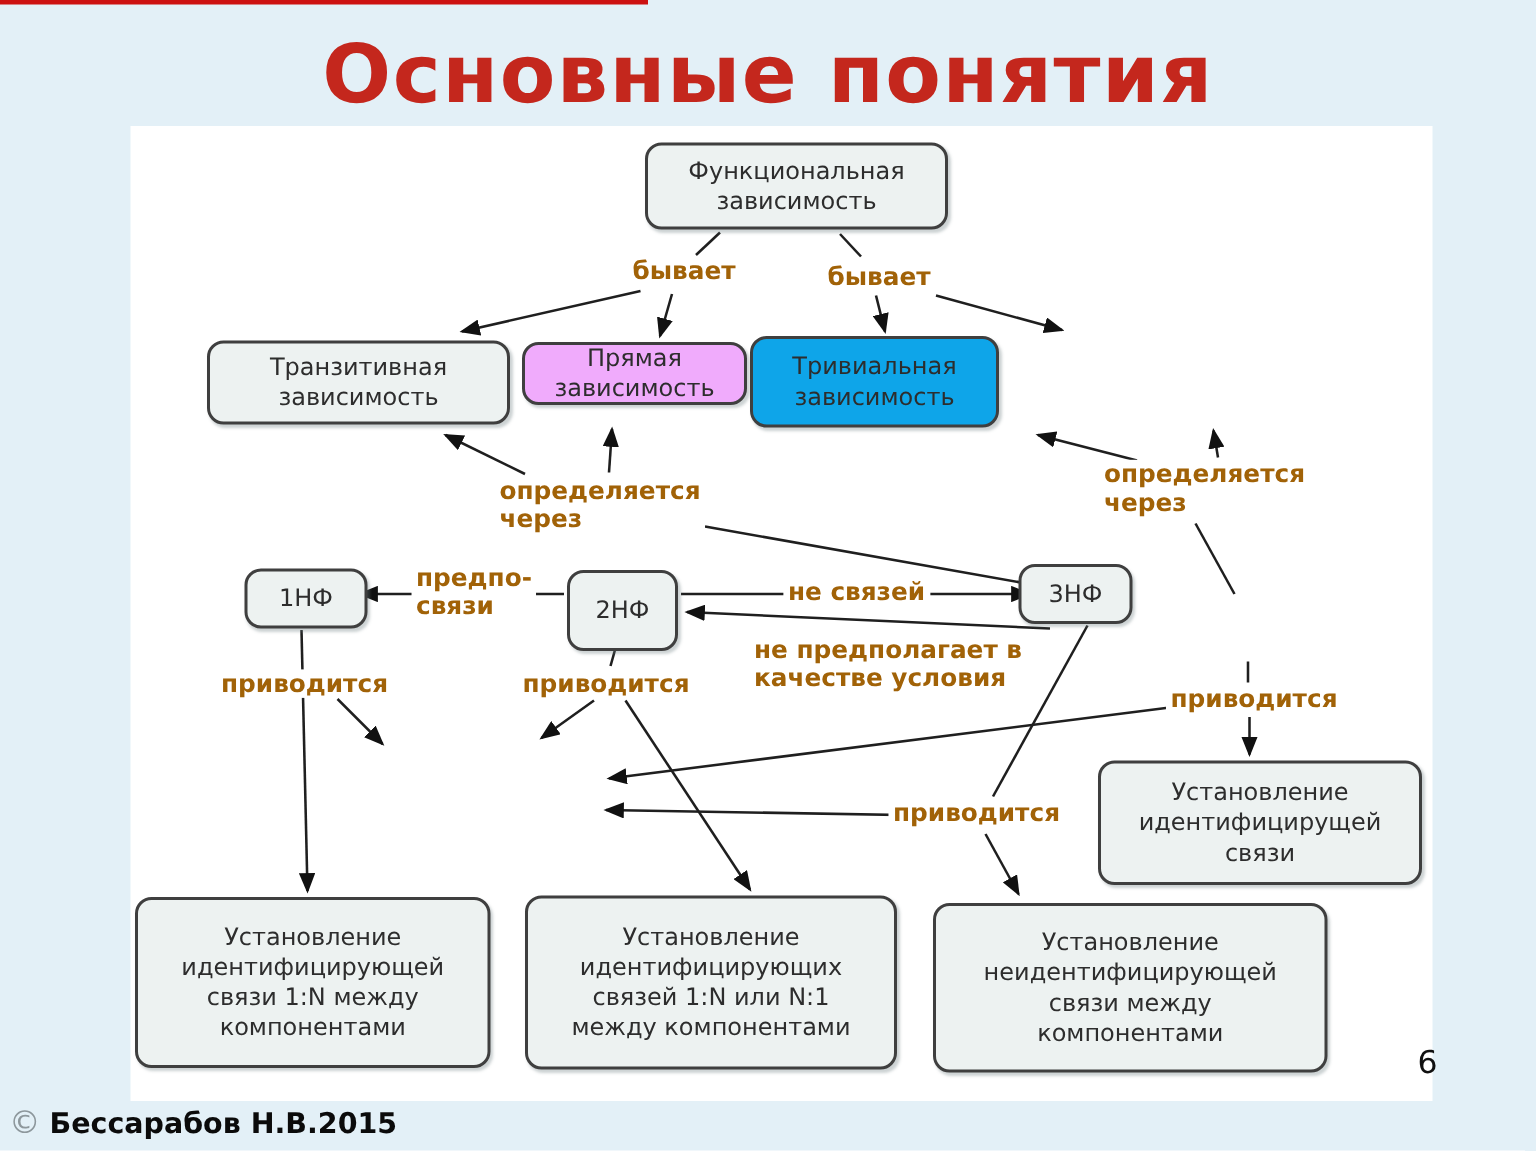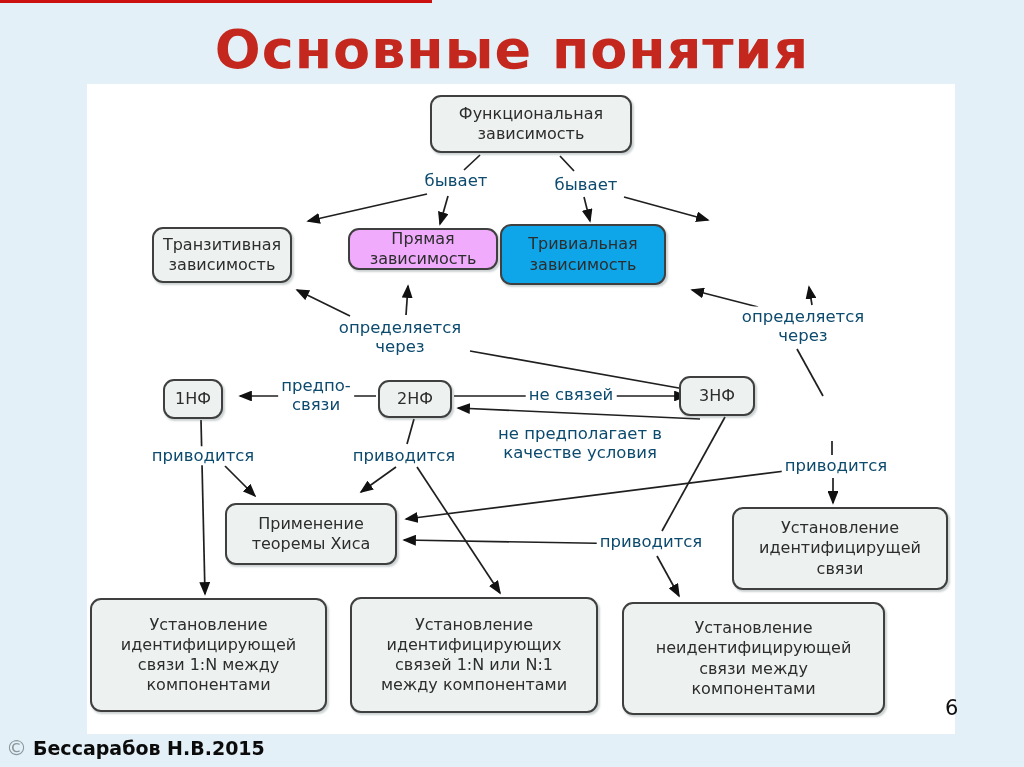--- a/index.html
+++ b/index.html
@@ -10,21 +10,21 @@
          font-size:54px;font-weight:bold;letter-spacing:1px;}
   .panel{position:absolute;left:87px;top:84px;width:868px;height:650px;background:#ffffff;}
   #diagram-layer{position:absolute;left:0;top:0;width:1024px;height:767px;}
   #edge-svg{position:absolute;left:0;top:0;width:1024px;height:767px;}
   #edge-svg line{stroke:#1f1f1f;stroke-width:1.7;}
   .node{position:absolute;box-sizing:border-box;display:flex;align-items:center;justify-content:center;
         background:#edf2f1;border:2px solid #be185d;border-radius:11px;
         text-align:center;white-space:pre-line;color:#2d2d2d;font-size:16px;line-height:1.26;
         box-shadow:1.5px 2px 2px rgba(110,125,130,0.35);padding:2px 4px;}
   .edge-label{position:absolute;transform:translate(-50%,-50%);background:#ffffff;
-        padding:0 3px;white-space:pre;text-align:center;color:#0c4a6e;font-size:16.5px;line-height:1.18;}
+        padding:0 3px;white-space:pre;text-align:left;color:#a16207;font-size:16.5px;line-height:1.18;font-weight:bold;}
   .footer{position:absolute;left:6px;top:736px;font-size:19px;font-weight:bold;color:#0b0b0b;}
   .footer .copy{color:#8d979c;font-weight:normal;font-size:21px;margin-right:6px;}
   .page-number{position:absolute;left:945px;top:696px;font-size:21px;color:#101010;}
 </style>
 </head>
 <body>
 
 <div class="slide" style="background: rgb(227, 240, 247);">
   <div class="top-bar" style="background: rgb(204, 17, 17);"></div>
   <h1 class="title" style="color: rgb(196, 39, 29);">Основные понятия</h1>
@@ -59,31 +59,29 @@
         <line x1="417" y1="467" x2="500" y2="593" stroke="#1f1f1f" marker-end="url(#ah)"></line>
         <line x1="832" y1="441" x2="832" y2="455" stroke="#1f1f1f"></line>
         <line x1="833" y1="478" x2="833" y2="503" stroke="#1f1f1f" marker-end="url(#ah)"></line>
         <line x1="793" y1="470" x2="406" y2="519" stroke="#1f1f1f" marker-end="url(#ah)"></line>
         <line x1="725" y1="417" x2="662" y2="531" stroke="#1f1f1f"></line>
         <line x1="640" y1="544" x2="404" y2="540" stroke="#1f1f1f" marker-end="url(#ah)"></line>
         <line x1="657" y1="556" x2="679" y2="596" stroke="#1f1f1f" marker-end="url(#ah)"></line>
       </svg>
   <div class="node" style="left: 430px; top: 95px; width: 202px; height: 58px; background: rgb(237, 242, 241); border-color: rgb(63, 63, 63);">Функциональная
 зависимость</div>
-      <div class="node" style="left: 152px; top: 227px; width: 140px; height: 56px; background: rgb(237, 242, 241); border-color: rgb(63, 63, 63);">Транзитивная
+      <div class="node" style="left: 138px; top: 227px; width: 202px; height: 56px; background: rgb(237, 242, 241); border-color: rgb(63, 63, 63);">Транзитивная
 зависимость</div>
       <div class="node" style="left: 348px; top: 228px; width: 150px; height: 42px; background: #f0abfc; border-color: rgb(63, 63, 63);">Прямая
 зависимость</div>
       <div class="node" style="left: 500px; top: 224px; width: 166px; height: 61px; background: #0ea5e9; border-color: rgb(63, 63, 63);">Тривиальная
 зависимость</div>
-      <div class="node" style="left: 163px; top: 379px; width: 60px; height: 40px; background: rgb(237, 242, 241); border-color: rgb(63, 63, 63);">1НФ</div>
-      <div class="node" style="left: 378px; top: 380px; width: 74px; height: 38px; background: rgb(237, 242, 241); border-color: rgb(63, 63, 63);">2НФ</div>
+      <div class="node" style="left: 163px; top: 379px; width: 82px; height: 40px; background: rgb(237, 242, 241); border-color: rgb(63, 63, 63);">1НФ</div>
+      <div class="node" style="left: 378px; top: 380px; width: 74px; height: 54px; background: rgb(237, 242, 241); border-color: rgb(63, 63, 63);">2НФ</div>
       <div class="node" style="left: 679px; top: 376px; width: 76px; height: 40px; background: rgb(237, 242, 241); border-color: rgb(63, 63, 63);">3НФ</div>
-      <div class="node" style="left: 225px; top: 503px; width: 172px; height: 62px; background: rgb(237, 242, 241); border-color: rgb(63, 63, 63);">Применение
-теоремы Хиса</div>
       <div class="node" style="left: 732px; top: 507px; width: 216px; height: 83px; background: rgb(237, 242, 241); border-color: rgb(63, 63, 63);">Установление
 идентифицирущей
 связи</div>
       <div class="node" style="left: 90px; top: 598px; width: 237px; height: 114px; background: rgb(237, 242, 241); border-color: rgb(63, 63, 63);">Установление
 идентифицирующей
 связи 1:N между
 компонентами</div>
       <div class="node" style="left: 350px; top: 597px; width: 248px; height: 116px; background: rgb(237, 242, 241); border-color: rgb(63, 63, 63);">Установление
 идентифицирующих
 связей 1:N или N:1
@@ -94,21 +92,21 @@
 компонентами</div>
       <div class="edge-label" style="left: 456px; top: 181px;">бывает</div>
       <div class="edge-label" style="left: 586px; top: 185px;">бывает</div>
       <div class="edge-label" style="left: 400px; top: 337px;">определяется
 через</div>
       <div class="edge-label" style="left: 803px; top: 326px;">определяется
 через</div>
       <div class="edge-label" style="left: 316px; top: 395px;">предпо-
 связи</div>
       <div class="edge-label" style="left: 571px; top: 395px;">не связей</div>
-      <div class="edge-label" style="left: 580px; top: 443px;">не предполагает в
+      <div class="edge-label" style="left: 592px; top: 443px;">не предполагает в
 качестве условия</div>
       <div class="edge-label" style="left: 203px; top: 456px;">приводится</div>
       <div class="edge-label" style="left: 404px; top: 456px;">приводится</div>
       <div class="edge-label" style="left: 836px; top: 466px;">приводится</div>
       <div class="edge-label" style="left: 651px; top: 542px;">приводится</div>
     </div>
 
   <div class="page-number">6</div>
   <div class="footer">
     <span class="copy">©</span><span>Бессарабов Н.В.2015</span>

